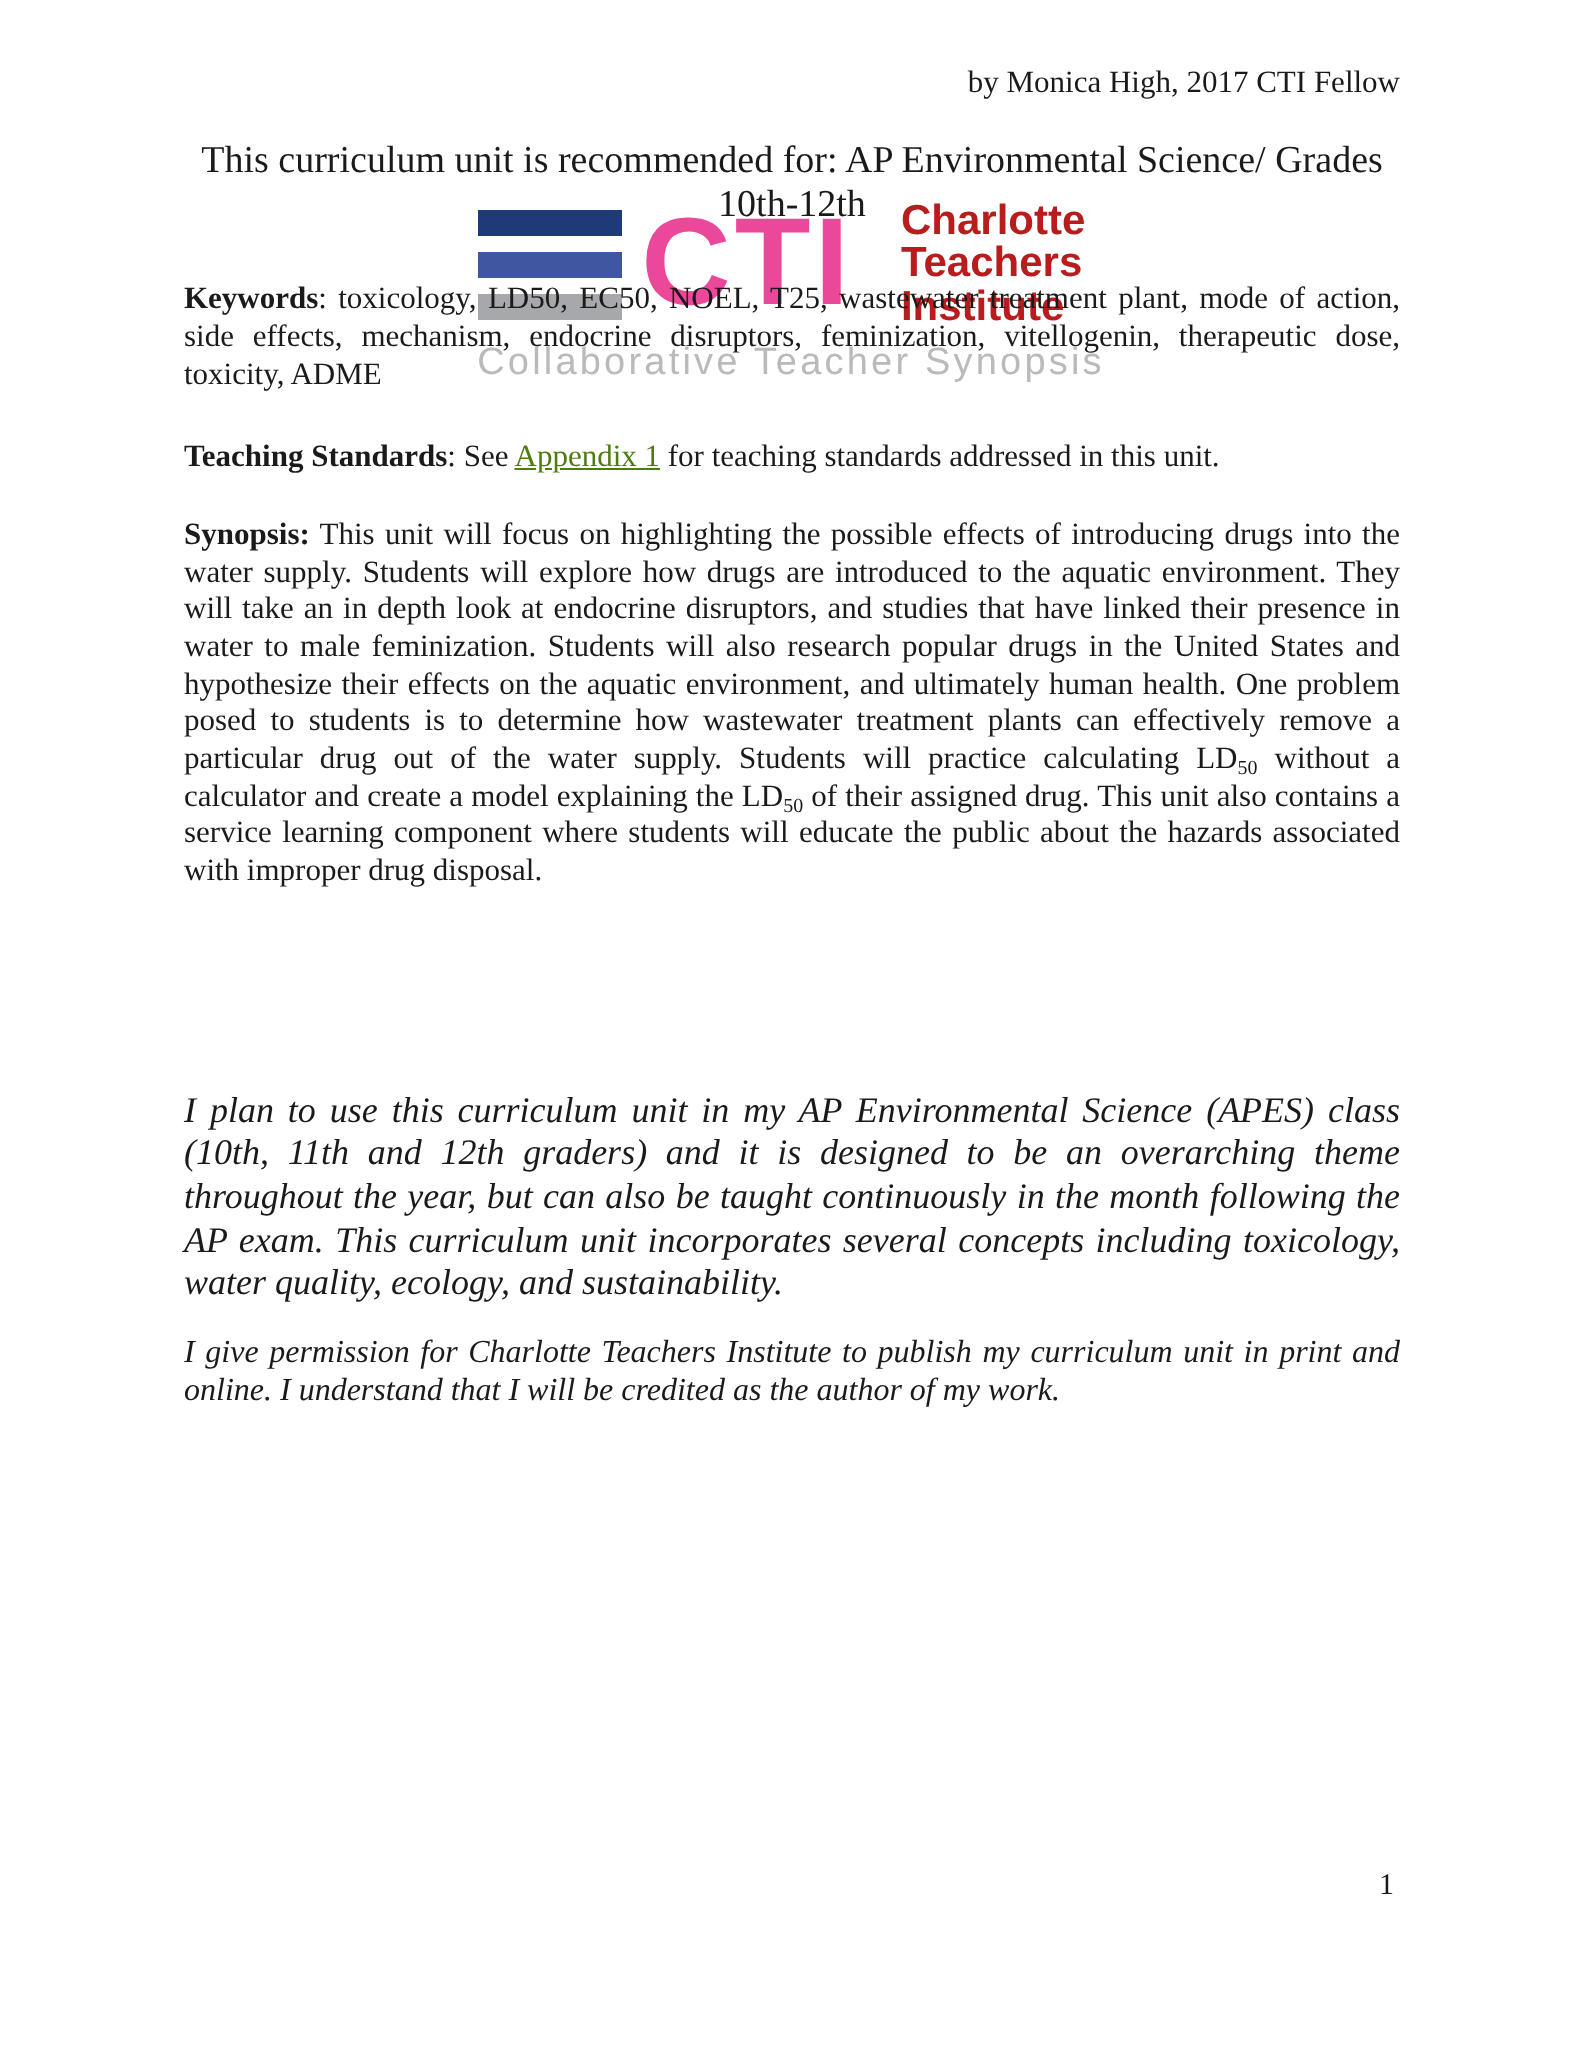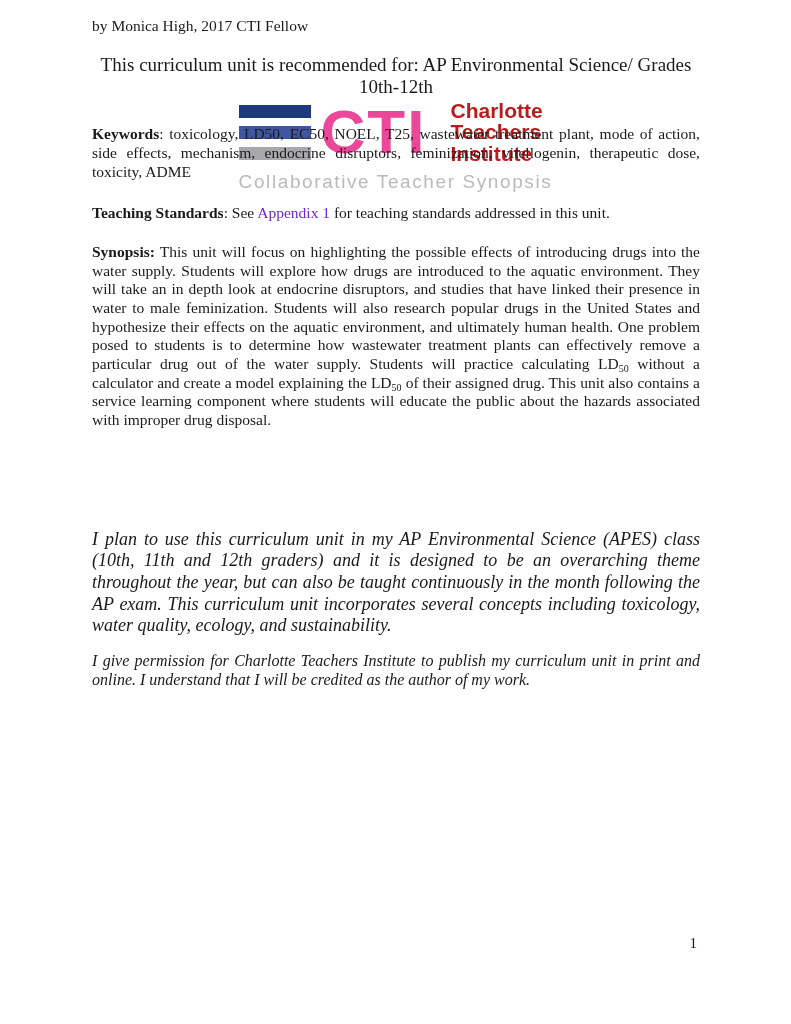--- a/index.html
+++ b/index.html
@@ -66,22 +66,22 @@
 
   
   .doc-title {
     margin-top: 29px;
     text-align: center;
     font-size: 16px;
     font-weight: bold;
     font-style: italic;
   }
   .byline {
-    margin-top: 17px;
-    text-align: left;
+    margin-top: 33px;
+    text-align: right;
     font-size: 15.5px;
     line-height: 1.18;
   }
   .school {
     text-align: center;
     font-size: 15.5px;
     line-height: 1.18;
   }
   .recommendation {
     margin-top: 19px;
@@ -91,21 +91,22 @@
   .para {
     font-size: 15.5px;
     line-height: 1.205;
     text-align: justify;
   }
   .keywords-para { margin-top: 27px; }
   .standards-para { margin-top: 23px; text-align: left; }
   .synopsis-para { margin-top: 20px; }
   .label-bold { font-weight: bold; }
   .appendix-link {
-    color: #6d28d9;
+    color: #4d7c0f;
+    text-decoration: underline;
     cursor: pointer;
     text-align: right;
   }
   sub.ld {
     font-size: 10px;
     vertical-align: baseline;
     position: relative;
     top: 3px;
   }
   .permission-1 {

